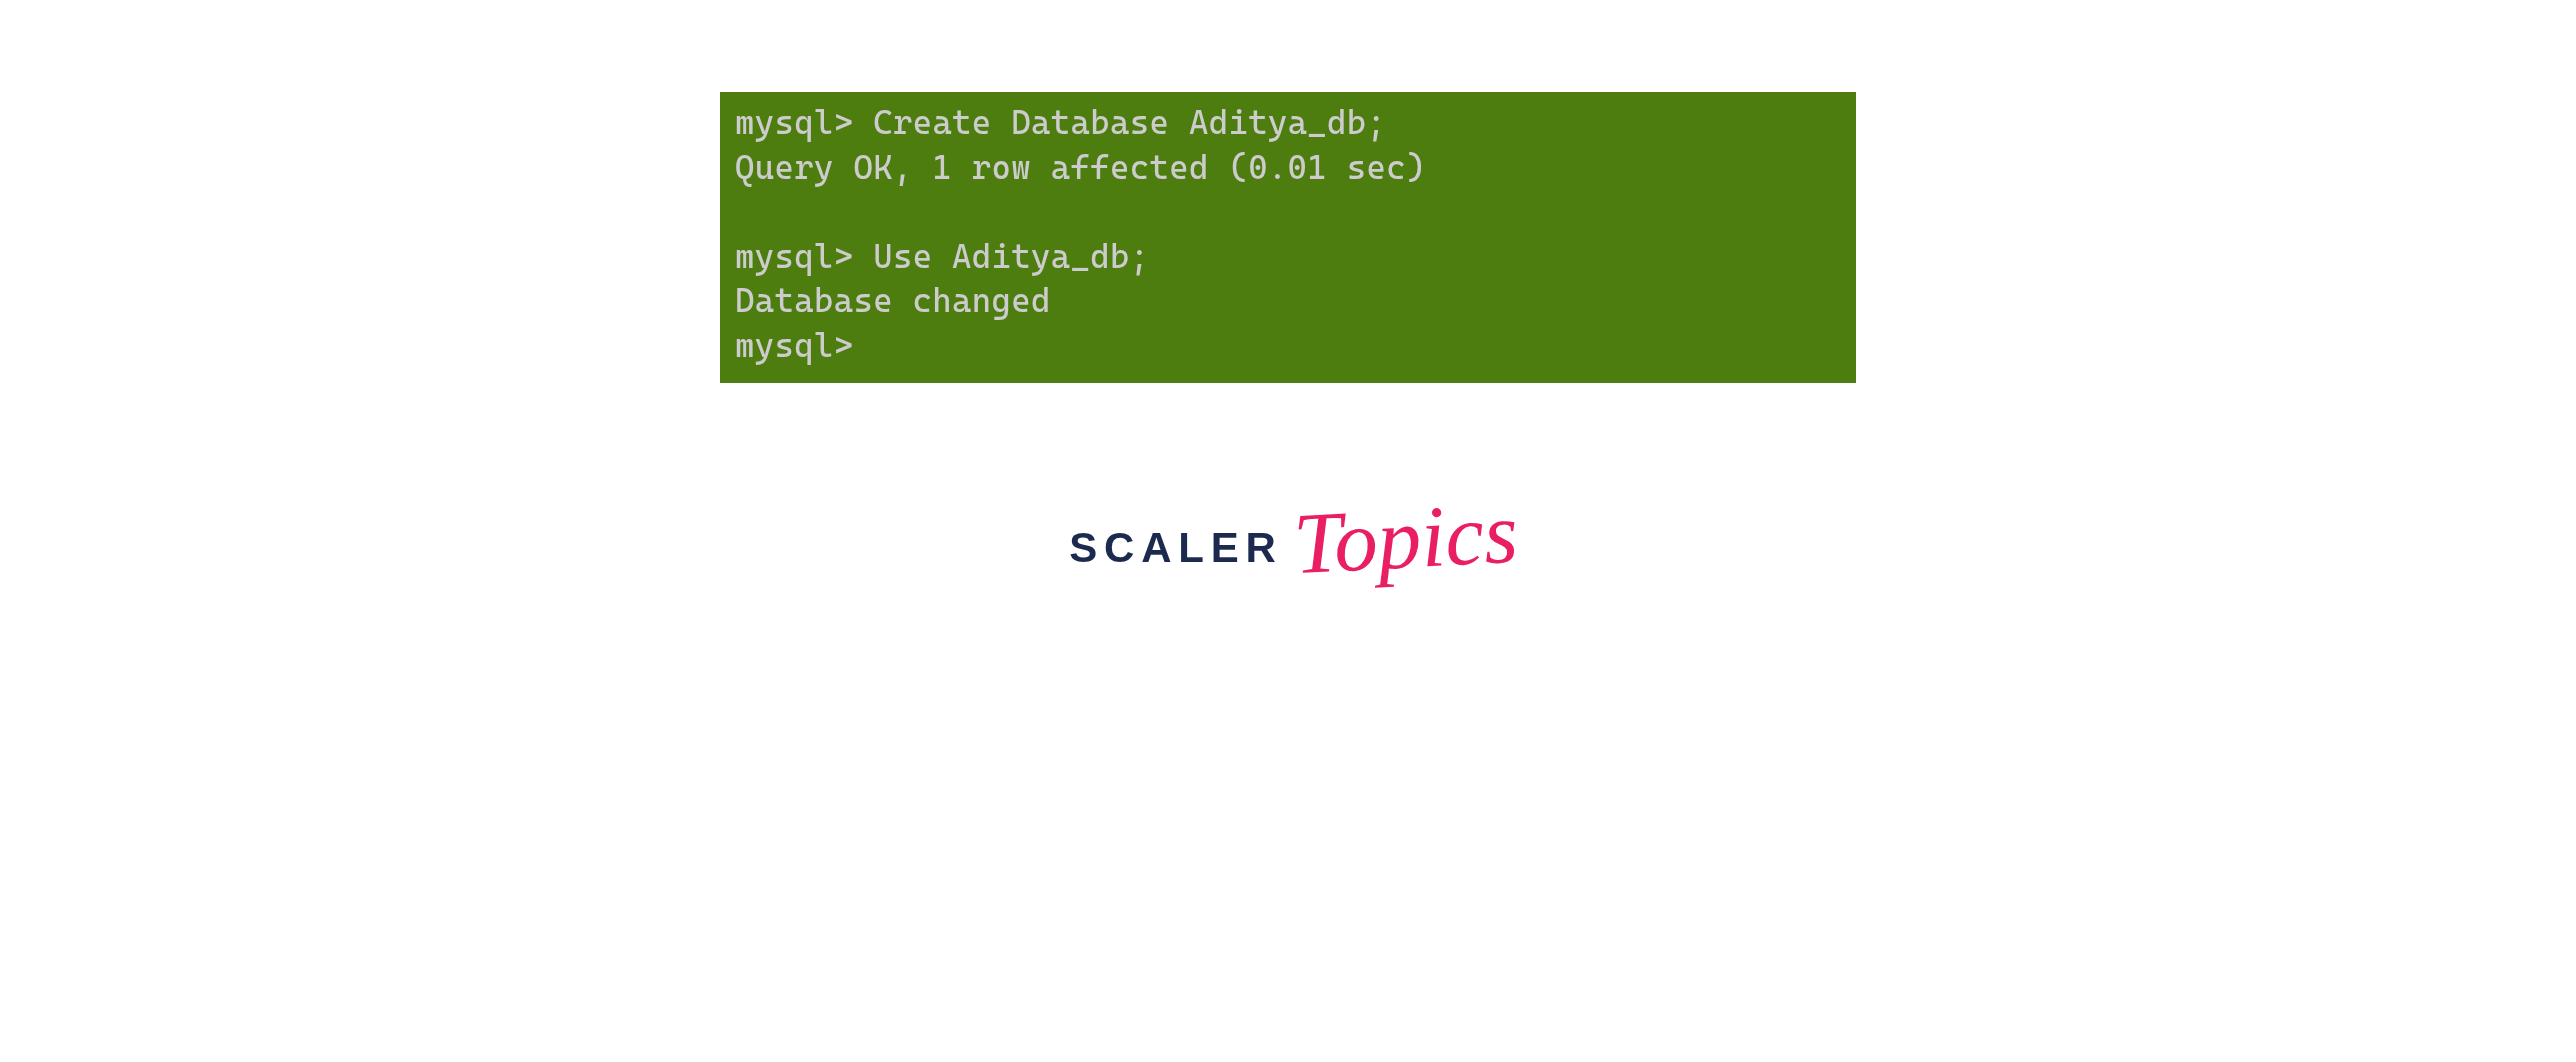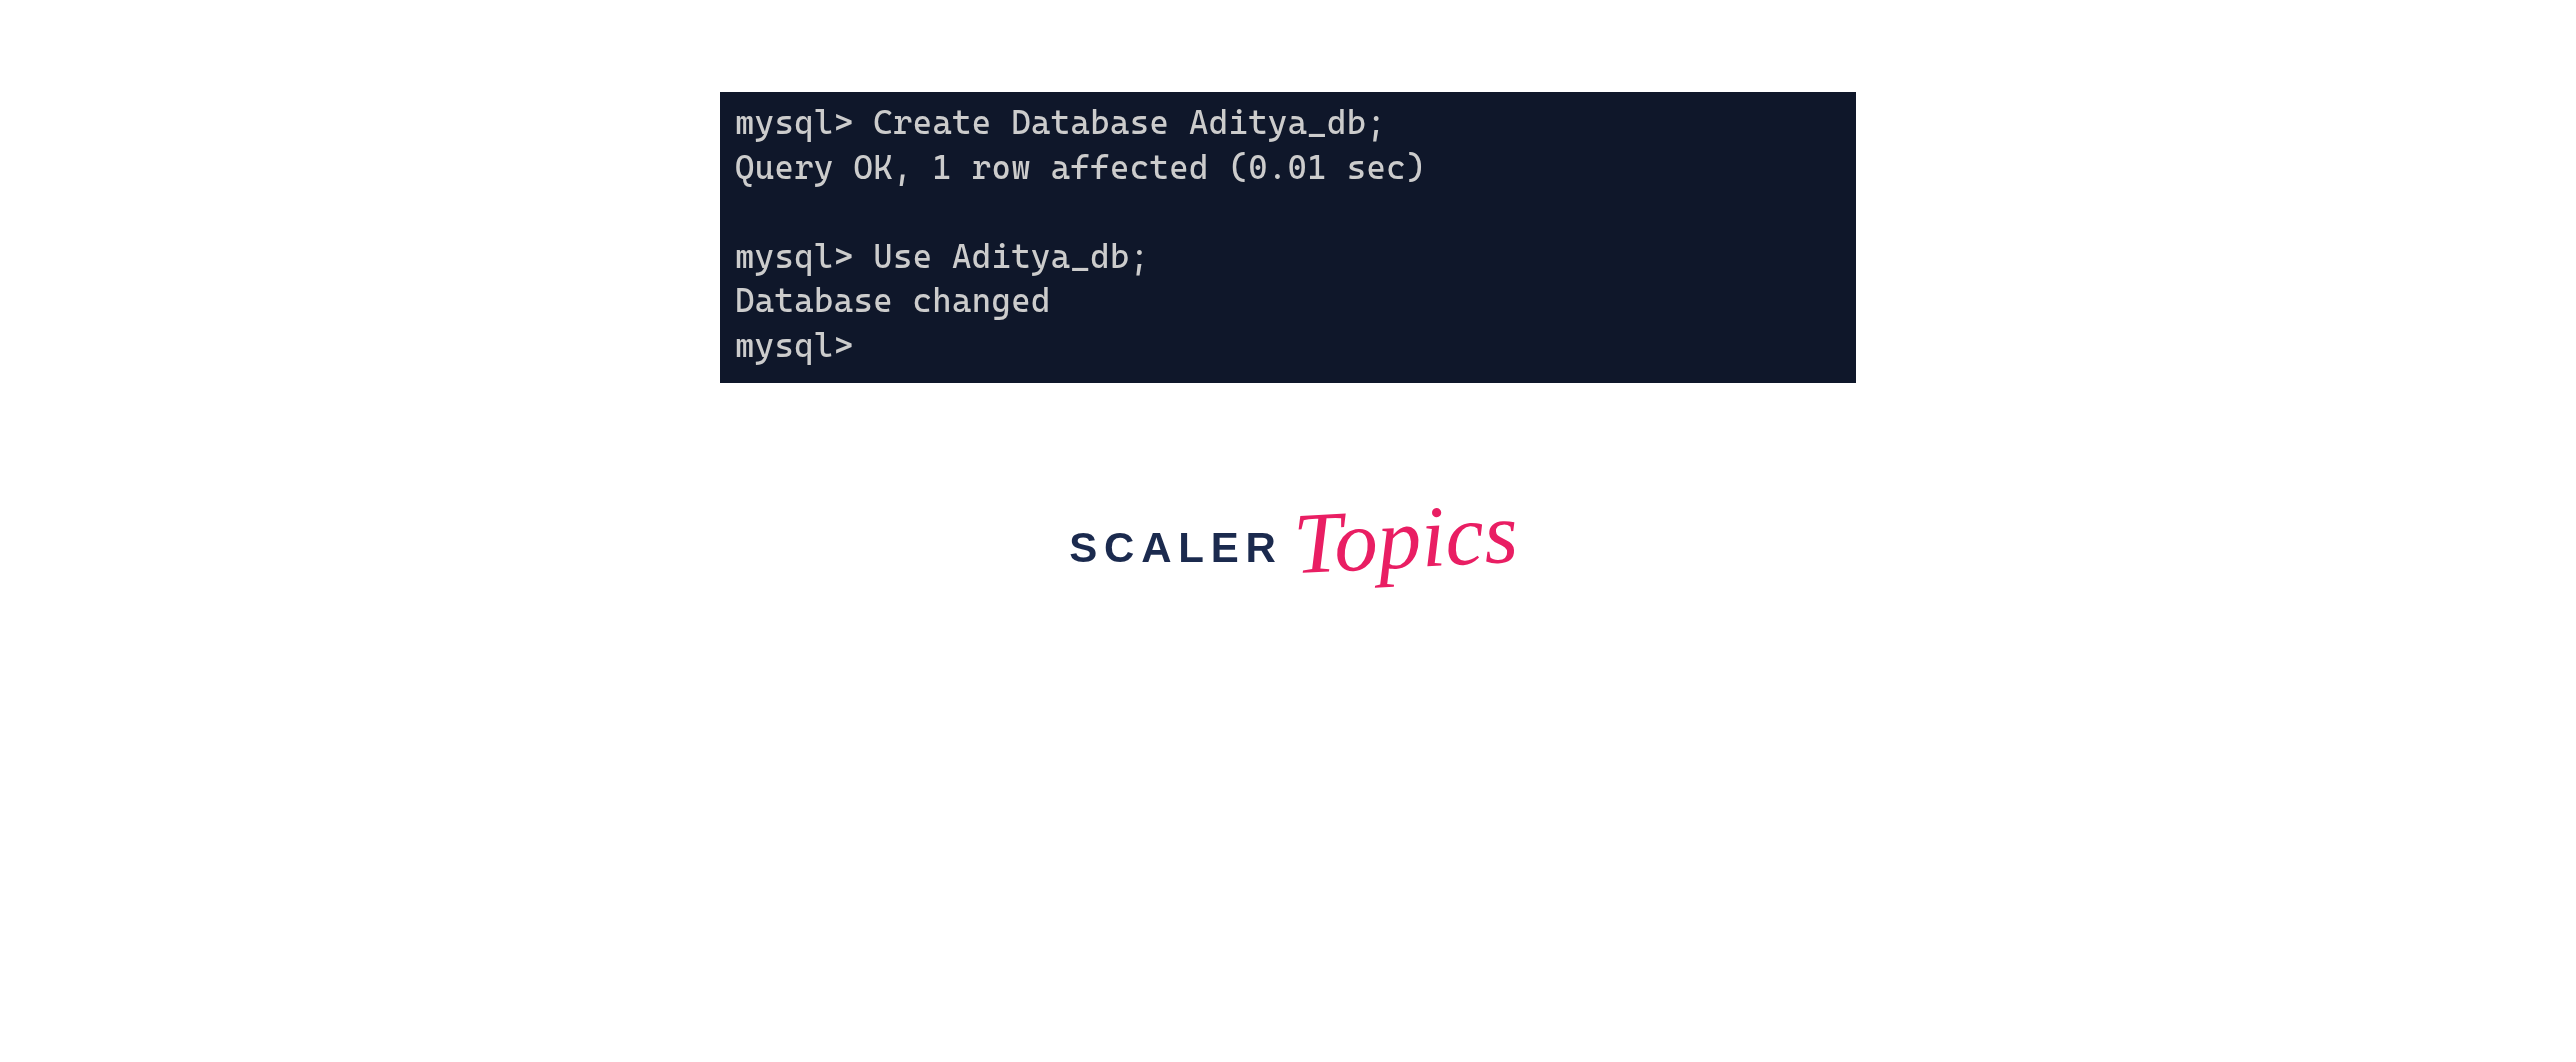--- a/index.html
+++ b/index.html
@@ -13,21 +13,21 @@
       width: 2576px;
       height: 1063px;
       display: flex;
       flex-direction: column;
       align-items: center;
       justify-content: flex-start;
       padding-top: 92px;
     }
     
     .terminal {
-      background: #0f172a;
+      background: #4d7c0f;
       width: 1136px;
       padding: 9px 15px 15px 15px;
       font-family: 'Cascadia Mono', 'Consolas', 'Courier New', monospace;
       font-size: 33px;
       line-height: 1.35;
       color: #cccccc;
       white-space: pre;
       letter-spacing: 0.4px;
     }
     

